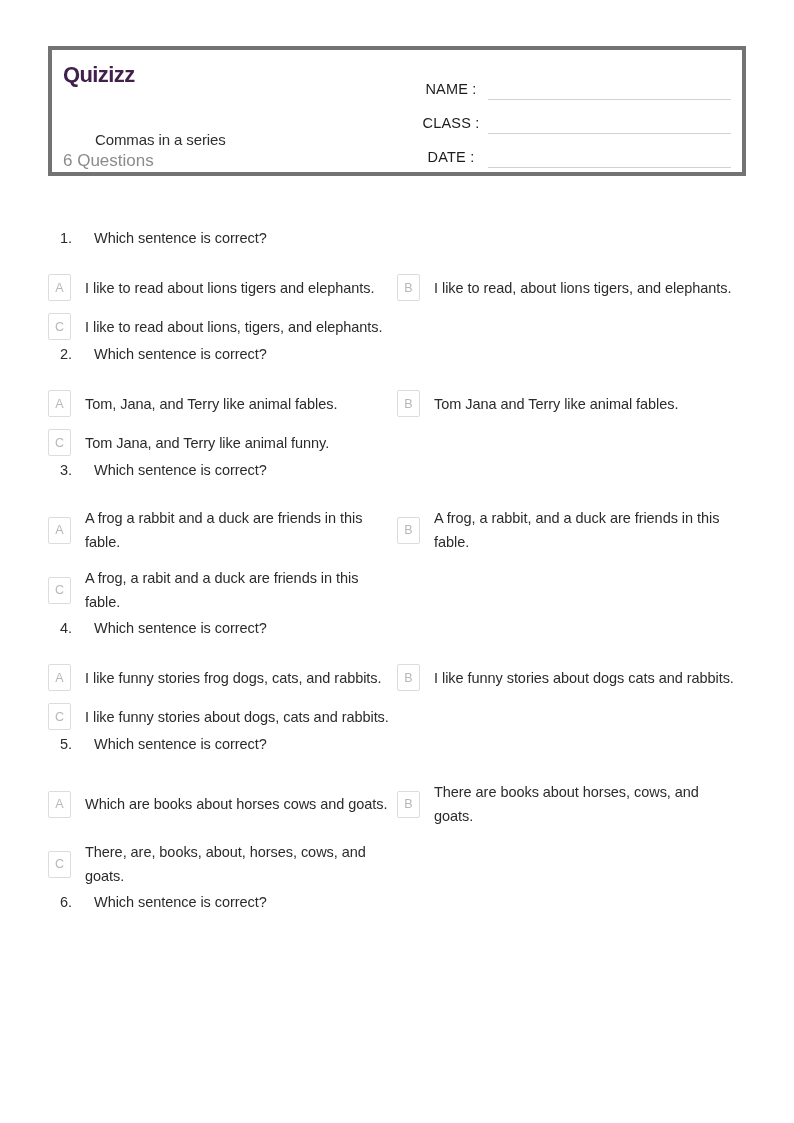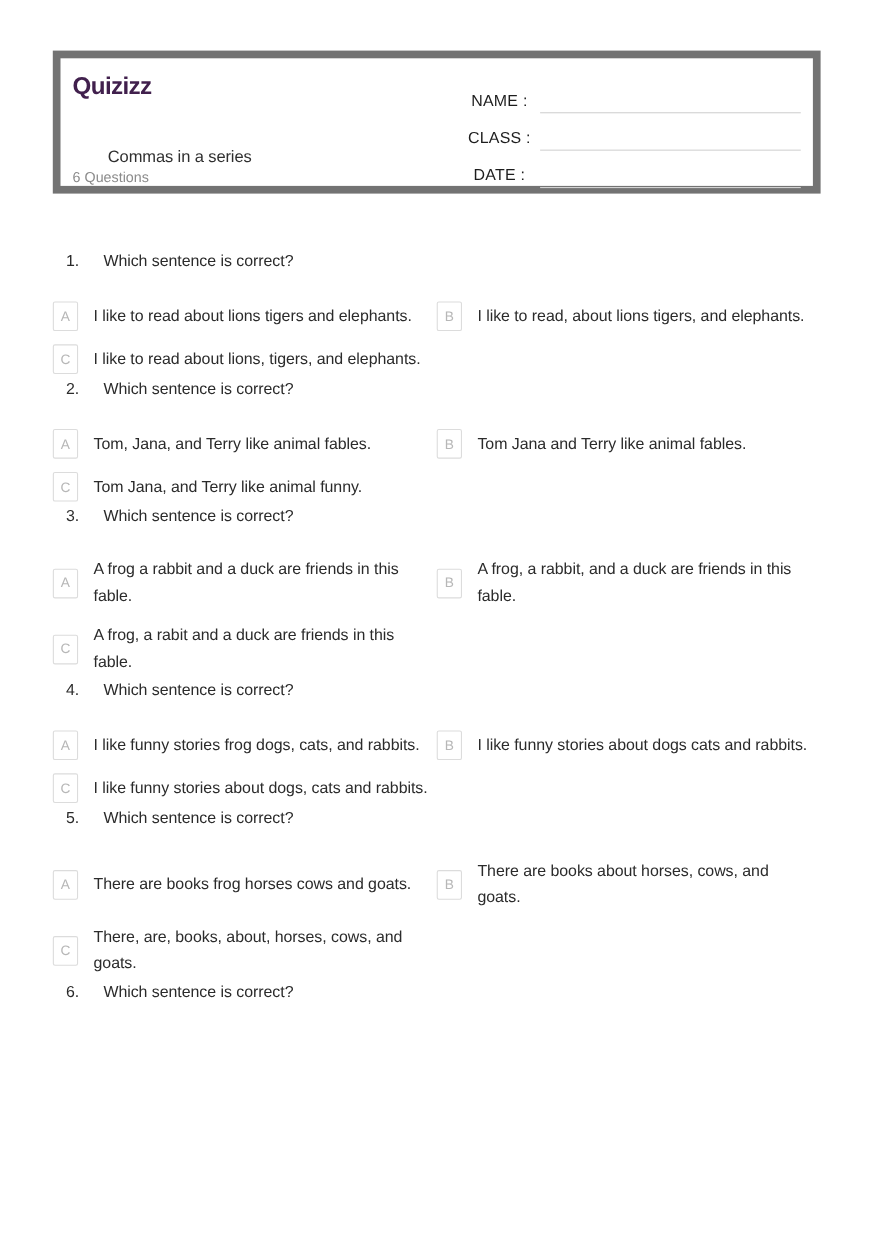--- a/index.html
+++ b/index.html
@@ -24,21 +24,21 @@
   }
 
   
   .header-card {
     position: absolute;
     left: 48px;
     top: 46px;
     width: 698px;
     height: 130px;
     box-sizing: border-box;
-    border: 7px solid #737373;
+    border: 4px solid #737373;
     background: #fff;
     display: flex;
   }
   .header-left {
     width: 352px;
     box-sizing: border-box;
     padding: 14px 0 0 11px;
     position: relative;
   }
   .brand-logo {
@@ -57,21 +57,21 @@
     font-size: 15px;
     color: #2f2f2f;
     line-height: 1.3;
     letter-spacing: -0.1px;
     margin-left: 32px;
   }
   .ws-sub {
     position: absolute;
     left: 11px;
     top: 100px;
-    font-size: 13px;
+    font-size: 17px;
     color: #8b8b8b;
     line-height: 1.3;
   }
 
   .header-right {
     flex: 1;
     box-sizing: border-box;
     padding: 16px 11px 0 16px;
   }
   .field-row {
@@ -271,21 +271,21 @@
         </div>
       </div>
       <div class="question-block">
         <div class="q-head">
           <span class="q-num">5.</span>
           <span class="q-text">Which sentence is correct?</span>
         </div>
         <div class="options">
           <div class="opt">
             <span class="opt-letter">A</span>
-            <span class="opt-text">There are books frog horses cows and goats.</span>
+            <span class="opt-text">Which are books about horses cows and goats.</span>
           </div>
           <div class="opt">
             <span class="opt-letter">B</span>
             <span class="opt-text">There are books about horses, cows, and goats.</span>
           </div>
           <div class="opt">
             <span class="opt-letter">C</span>
             <span class="opt-text">There, are, books, about, horses, cows, and goats.</span>
           </div>
         </div>

